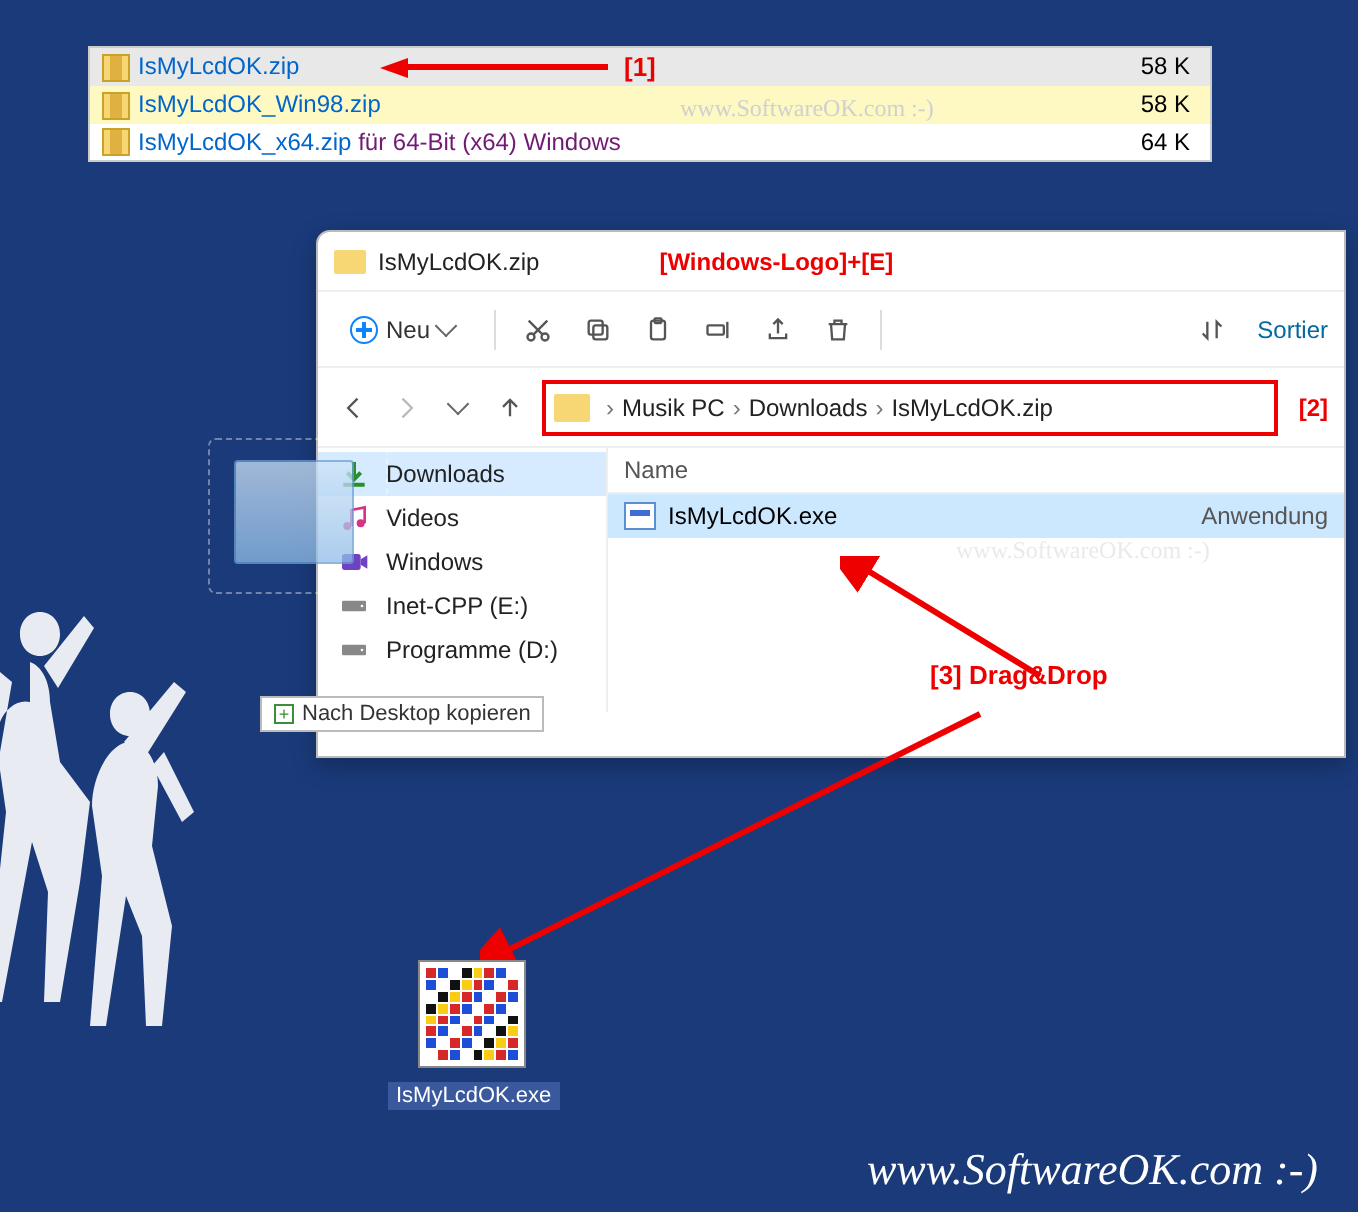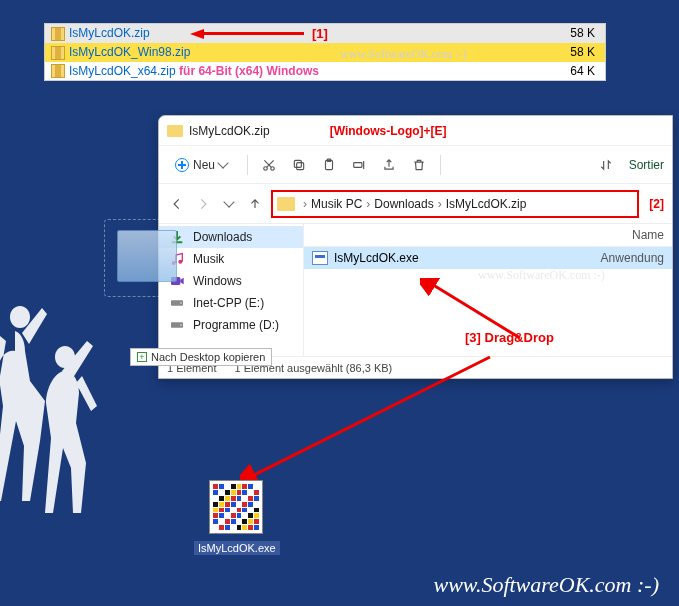--- a/index.html
+++ b/index.html
@@ -2,27 +2,27 @@
 <html><head>
 <meta charset="utf-8">
 <style>
   * { box-sizing: border-box; margin: 0; padding: 0; font-family: 'Segoe UI', Tahoma, sans-serif; }
   body { width: 679px; height: 606px; background: #1a3a7a; position: relative; overflow: hidden; }
 
   
   .download-panel { position: absolute; top: 23px; left: 44px; width: 562px; background: #fff; border: 1px solid #ccc; }
   .download-panel table { width: 100%; border-collapse: collapse; }
   .download-panel td { padding: 2px 6px; font-size: 12px; white-space: nowrap; }
-  .download-panel tr.alt { background: #fde047; }
+  .download-panel tr.alt { background: #fef9c3; }
   .download-panel tr.sel { background: #e8e8e8; }
   .zip-icon { display: inline-block; width: 14px; height: 14px; background: #f7d774; border: 1px solid #c9a227; vertical-align: middle; margin-right: 4px; position: relative; }
   .zip-icon::after { content: ''; position: absolute; left: 3px; top: 0; width: 6px; height: 12px; background: #e0b040; }
   .dl-link { color: #0066cc; cursor: pointer; }
   .dl-size { text-align: right; padding-right: 10px !important; }
-  .dl-extra { color: #ec4899; font-weight: bold; }
+  .dl-extra { color: #701a75; }
 
   
   .annot1 { position: absolute; top: 26px; left: 190px; display: flex; align-items: center; }
   .arrow-left { width: 0; height: 0; border-top: 5px solid transparent; border-bottom: 5px solid transparent; border-right: 14px solid #e00; }
   .arrow-shaft { width: 100px; height: 3px; background: #e00; }
   .annot1-label { color: #e00; font-weight: bold; font-size: 13px; margin-left: 8px; }
 
   .watermark1 { position: absolute; top: 47px; left: 340px; font-size: 12px; color: #d0d0d0; font-family: Georgia, serif; }
 
   
@@ -34,36 +34,36 @@
 
   .toolbar { display: flex; align-items: center; height: 38px; padding: 0 8px; border-bottom: 1px solid #eee; gap: 12px; }
   .toolbar .new-btn { display: flex; align-items: center; gap: 4px; font-size: 12px; color: #333; padding: 4px 8px; border-radius: 4px; cursor: pointer; }
   .toolbar .plus { width: 14px; height: 14px; border: 1.5px solid #0a84ff; border-radius: 50%; position: relative; }
   .toolbar .plus::before, .toolbar .plus::after { content:''; position:absolute; background:#0a84ff; }
   .toolbar .plus::before { left:5px; top:2px; width:2px; height:8px; }
   .toolbar .plus::after { top:5px; left:2px; height:2px; width:8px; }
   .chev-down { width: 8px; height: 8px; border-right: 1.5px solid #666; border-bottom: 1.5px solid #666; transform: rotate(45deg); margin-top:-3px; }
   .toolbar .sep { width:1px; height:20px; background:#ddd; }
   .tb-icon { width: 18px; height: 18px; display:flex; align-items:center; justify-content:center; color:#555; cursor:pointer; }
-  .toolbar .sort-label { font-size: 12px; color:#14532d; margin-left:auto; display:flex; align-items:center; gap:16px; }
+  .toolbar .sort-label { font-size: 12px; color:#0369a1; margin-left:auto; display:flex; align-items:center; gap:16px; }
 
   .addr-row { display:flex; align-items:center; height: 40px; padding: 0 8px; gap:6px; border-bottom:1px solid #eee; }
   .nav-btn { width:20px; height:20px; display:flex; align-items:center; justify-content:center; color:#555; cursor:pointer; }
   .arrow-svg { width:14px; height:14px; }
   .breadcrumb { flex:1; height:28px; border: 2px solid #e00; display:flex; align-items:center; padding:0 4px; font-size:12px; color:#222; cursor:pointer; }
   .breadcrumb .bc-folder { width:18px; height:14px; background:#f7d774; border-radius:1px; margin-right:4px; }
   .breadcrumb .bc-chev { margin:0 4px; color:#777; }
   .annot2 { color:#e00; font-weight:bold; font-size:12px; margin-left:4px; }
 
   .explorer-body { display:flex; height: calc(100% - 30px - 38px - 40px - 22px); }
   .sidebar { width: 145px; border-right:1px solid #eee; padding: 2px 0; overflow:hidden; }
   .sb-item { display:flex; align-items:center; gap:8px; padding: 3px 10px; font-size:12px; color:#222; cursor:pointer; white-space:nowrap; }
   .sb-item.sel { background:#d6ebff; }
   .sb-icon { width:16px; height:16px; display:flex; align-items:center; justify-content:center; flex-shrink:0; }
-  .content { flex:1;text-align:right; }
+  .content { flex:1; }
   .col-headers { display:flex; font-size:12px; color:#555; border-bottom:1px solid #eee; }
   .col-headers div { padding:4px 8px; }
   .col-headers .col-name { flex:1; }
   .file-row { display:flex; align-items:center; padding:4px 8px; font-size:12px; background:#cce8ff; cursor:pointer; }
   .file-row .exe-icon { width:16px; height:14px; background:#fff; border:1px solid #5a8fd6; margin-right:6px; position:relative; }
   .file-row .exe-icon::after { content:''; position:absolute; left:2px; top:3px; width:10px; height:3px; background:#3a6fd6; }
   .file-row .file-type { margin-left:auto; color:#555; }
 
   .statusbar { height:22px; border-top:1px solid #eee; display:flex; align-items:center; font-size:11px; color:#444; padding:0 8px; gap:18px; }
 
@@ -222,21 +222,21 @@
           <span>Downloads</span>
         </div>
       <div class="sb-item">
           <span class="sb-icon">
             <svg viewBox="0 0 24 24" width="16" height="16" fill="#d63384">
               <circle cx="7" cy="18" r="3"></circle>
               <circle cx="17" cy="16" r="3"></circle>
               <path d="M10 18V6l10-2v12" stroke="#d63384" fill="none" stroke-width="2"></path>
             </svg>
           </span>
-          <span>Musik</span>
+          <span>Videos</span>
         </div>
       <div class="sb-item">
           <span class="sb-icon">
             <svg viewBox="0 0 24 24" width="16" height="16" fill="#6f42c1">
               <rect x="3" y="6" width="14" height="12" rx="2"></rect>
               <path d="M17 10l5-3v10l-5-3z"></path>
             </svg>
           </span>
           <span>Windows</span>
         </div>
@@ -264,24 +264,20 @@
         <div class="col-name">Name</div>
       </div>
       <div class="file-row">
         <span class="exe-icon"></span>
         <span>IsMyLcdOK.exe</span>
         <span class="file-type">Anwendung</span>
       </div>
     </div>
   </div>
 
-  <div class="statusbar">
-    <span>1 Element</span>
-    <span>1 Element ausgewählt (86,3 KB)</span>
-  </div>
 </div>
 
 <div class="drag-ghost"></div>
 <div class="drag-tip">
   <span class="plus-mini">+</span>
   <span>Nach Desktop kopieren</span>
 </div>
 
 <div class="watermark2">www.SoftwareOK.com :-)</div>
 

